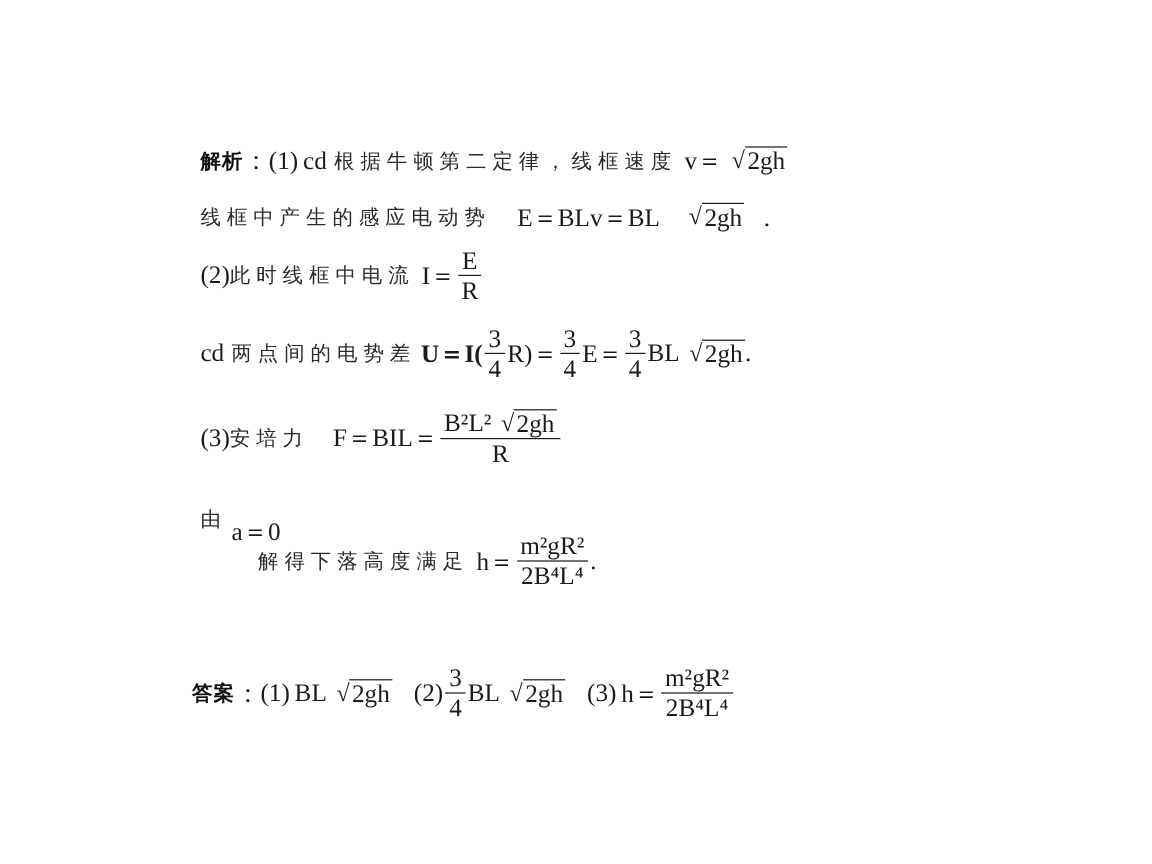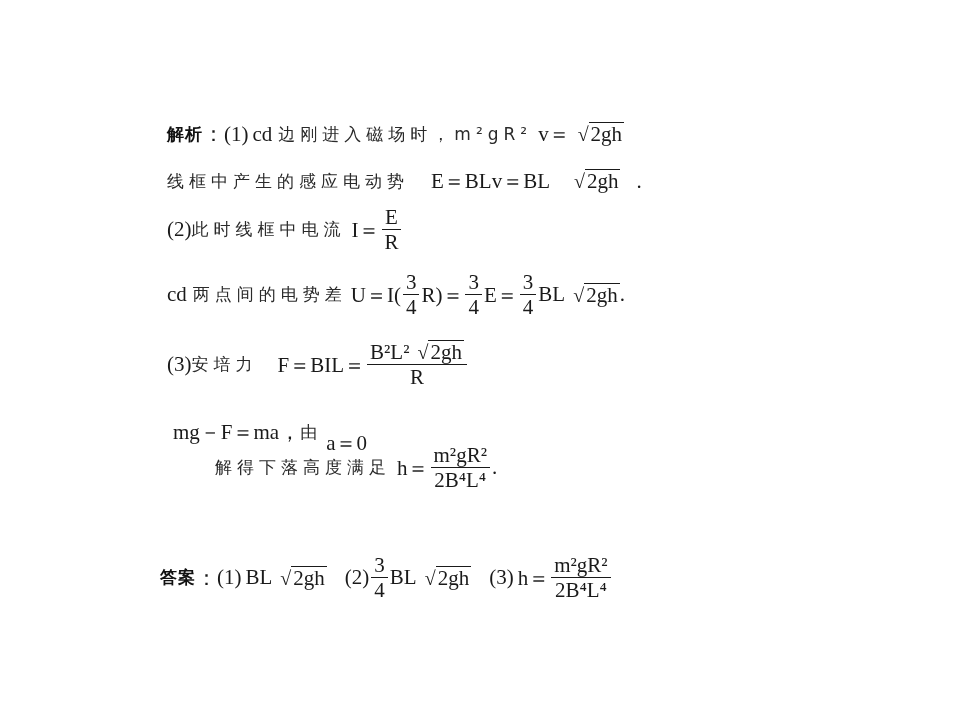--- a/index.html
+++ b/index.html
@@ -21,21 +21,21 @@
   .gap { display: inline-block; width: 18px; }
 </style>
 </head>
 <body>
 
 <div class="line" style="top:120px;">
   <span class="cn bold">解析</span>
   <span class="m">：</span>
   <span class="m">(1)</span>
   <span class="m it" style="margin:0 6px 0 4px;">cd</span>
-  <span class="cn">边刚进入磁场时，m²gR²</span>
+  <span class="cn">根据牛顿第二定律，线框速度</span>
   <span class="m it" style="margin-left:6px;">v＝</span>
   <span class="sqrt m">
       <span class="rad">√</span>
       <span class="body it">2gh</span>
     </span>
 </div>
 
 <div class="line" style="top:167px;gap:16px;">
   <span class="cn">线框中产生的感应电动势</span>
   <span class="m" style="margin-left:6px;">E＝BLv＝BL</span>
@@ -52,21 +52,21 @@
   <span class="m" style="margin-left:6px;">I＝</span>
   <span class="frac m">
       <span class="num">E</span>
       <span class="den">R</span>
     </span>
 </div>
 
 <div class="line" style="top:270px;">
   <span class="m it" style="margin-right:6px;">cd</span>
   <span class="cn">两点间的电势差</span>
-  <span class="m" style="margin-left:4px;">U＝I(</span>
+  <span class="m" style="margin-left:4px;font-weight:bold;">U＝I(</span>
   <span class="frac m">
       <span class="num">3</span>
       <span class="den">4</span>
     </span>
   <span class="m">R)＝</span>
   <span class="frac m">
       <span class="num">3</span>
       <span class="den">4</span>
     </span>
   <span class="m">E＝</span>
@@ -89,21 +89,20 @@
   <span class="frac m">
     <span class="num"><span>B²L²</span><span class="sqrt">
           <span class="rad">√</span>
           <span class="body it">2gh</span>
         </span></span>
     <span class="den">R</span>
   </span>
 </div>
 
 <div class="line" style="top:407px;">
-  <span class="m it" style="margin-left:6px;">mg－F＝ma，</span>
   <span class="cn">由</span>
   <span class="m it" style="margin-left:4px;margin-top:22px;">a＝0</span>
 </div>
 
 <div class="line" style="top:443px;margin-left:48px;">
   <span class="cn">解得下落高度满足</span>
   <span class="m it" style="margin-left:6px;">h＝</span>
   <span class="frac m">
       <span class="num">m²gR²</span>
       <span class="den">2B⁴L⁴</span>

